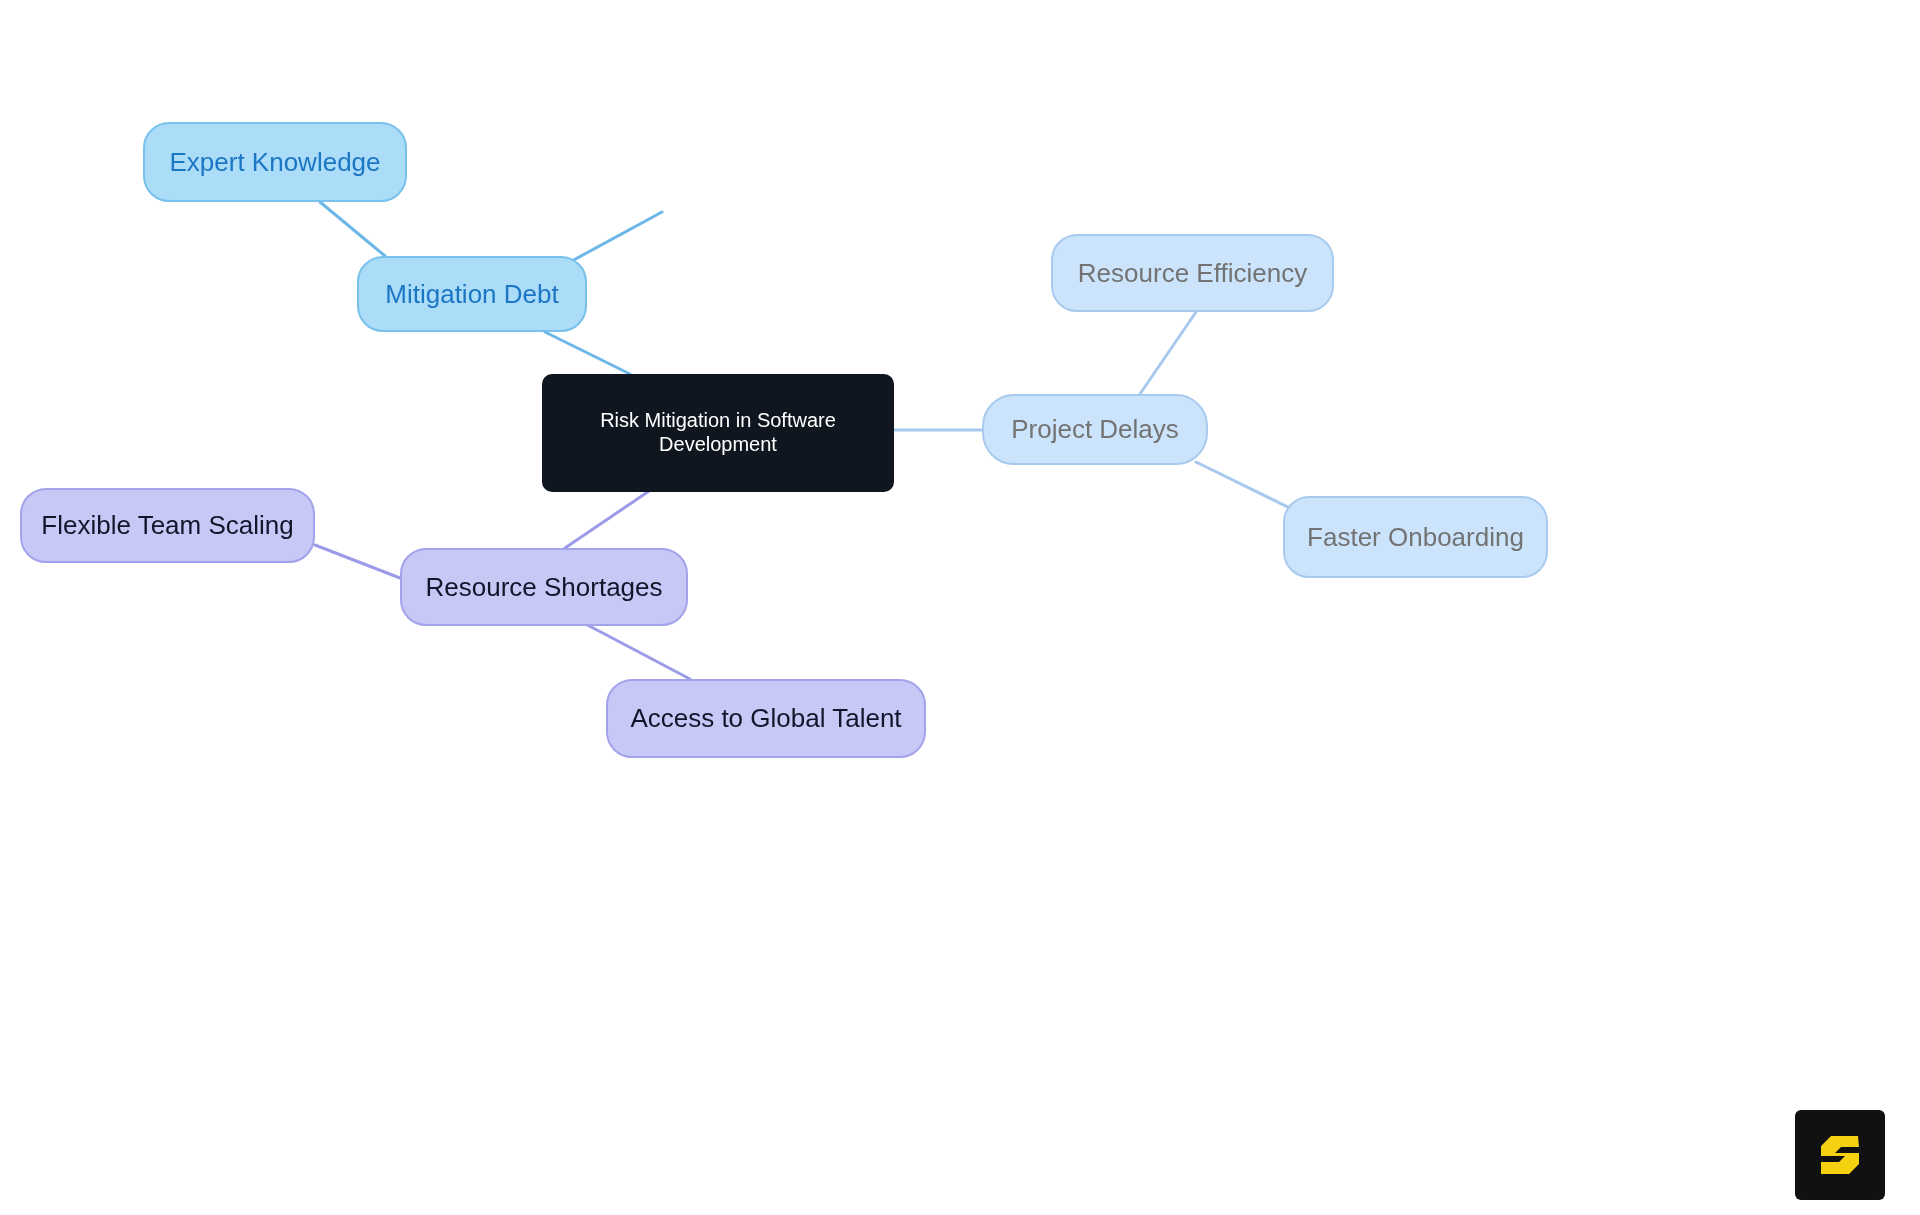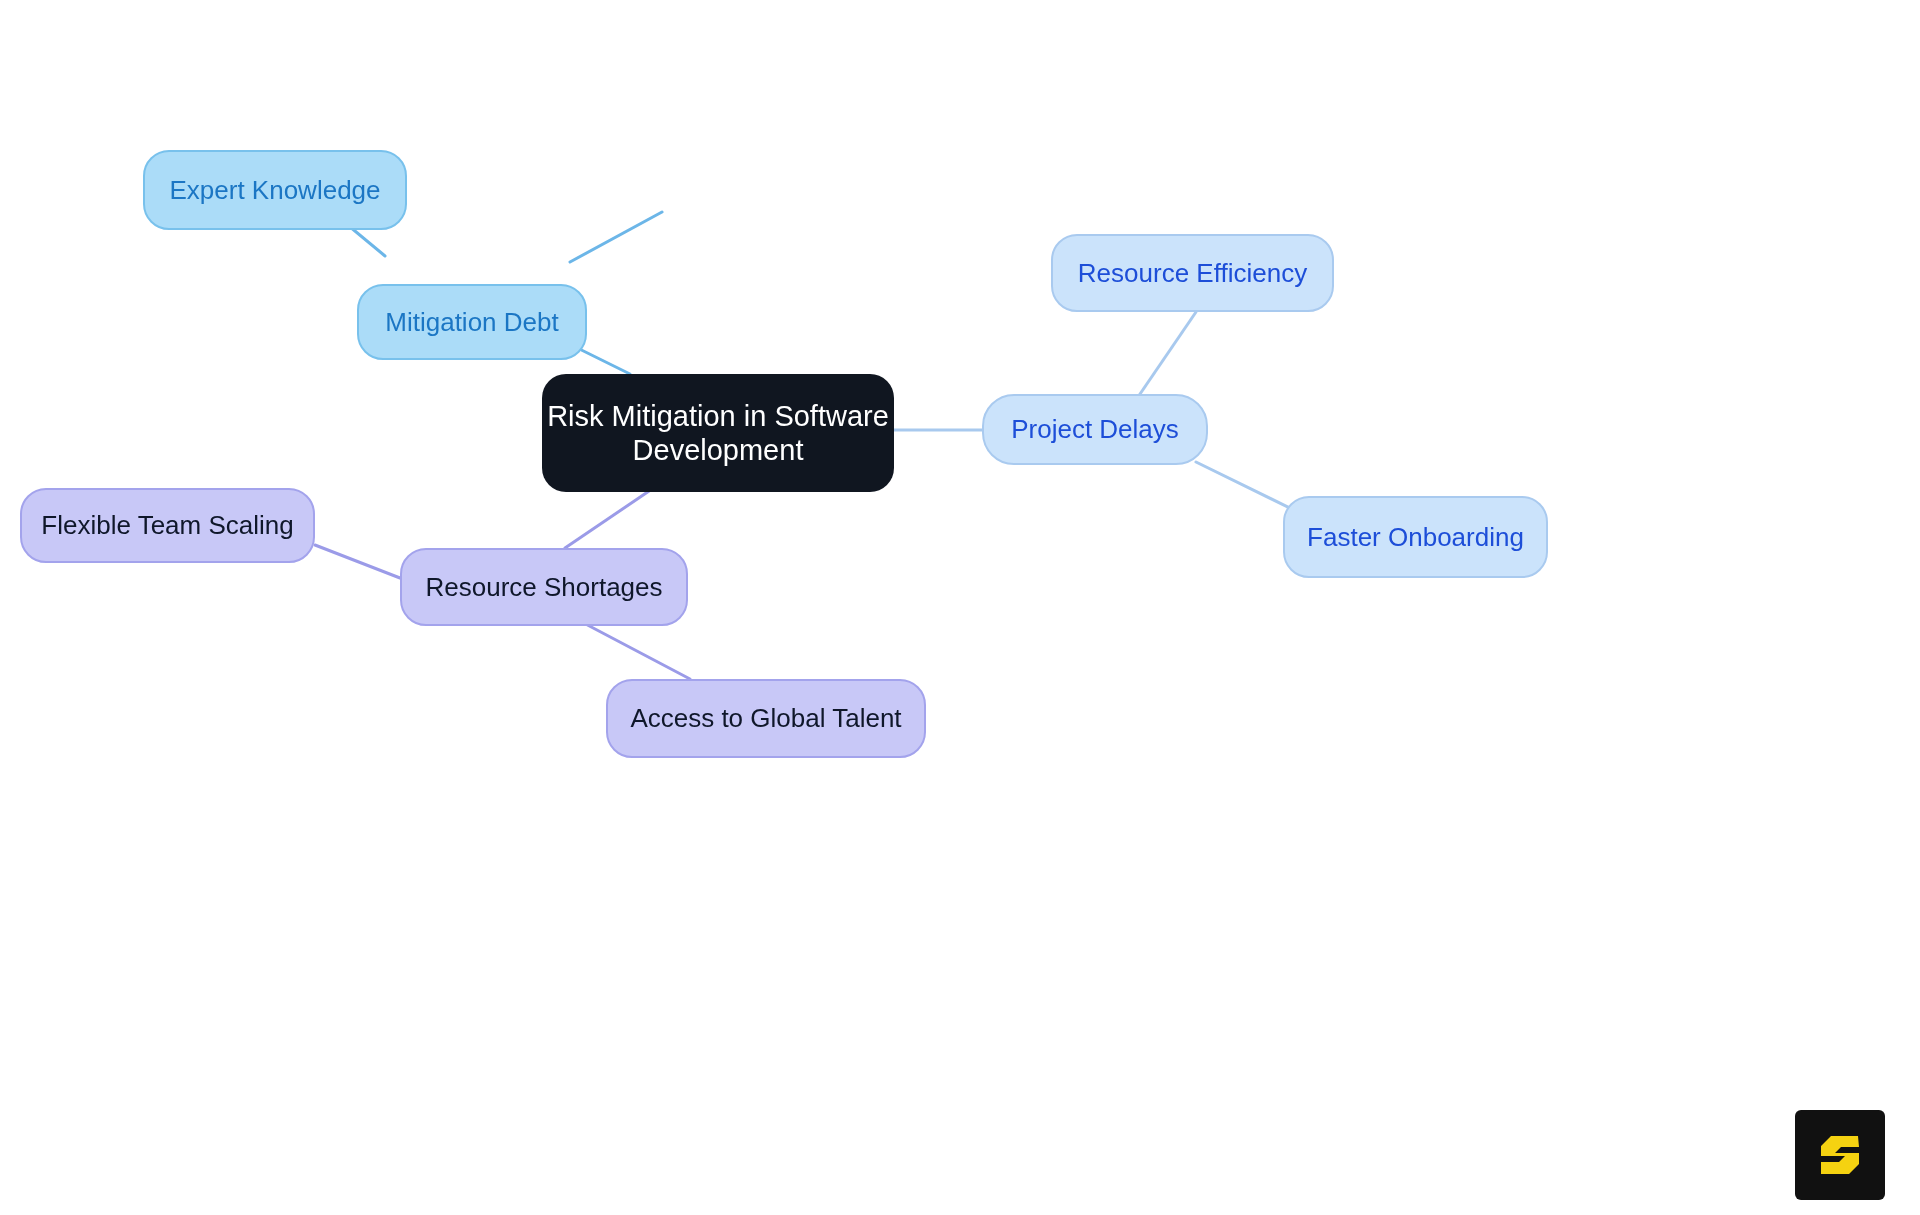--- a/index.html
+++ b/index.html
@@ -34,38 +34,37 @@
     justify-content: center;
     text-align: center;
     border-radius: 26px;
     border-style: solid;
     border-width: 2px;
     line-height: 1.18;
     white-space: pre-line;
     z-index: 5;
   }
   .node.root {
-    border-radius: 24px;
+    border-radius: 10px;
     border-width: 0;
-    font-size: 29px;
+    font-size: 20px;
     color: #ffffff;
     background: #101620;
     z-index: 6;
   }
   .node.branch-blue {
     background: #abdcf8;
     border-color: #78c1ec;
     color: #1b76c4;
     font-size: 26px;
-    margin-top: 28px;
   }
   .node.branch-paleblue {
     background: #cbe3fb;
     border-color: #a9caef;
-    color: #1d4ed8;
+    color: #737373;
     font-size: 26px;
   }
   .node.branch-purple {
     background: #c8c8f7;
     border-color: #a3a3ec;
     color: #0f172a;
     font-size: 26px;
   }
   #logo-badge {
     position: absolute;

